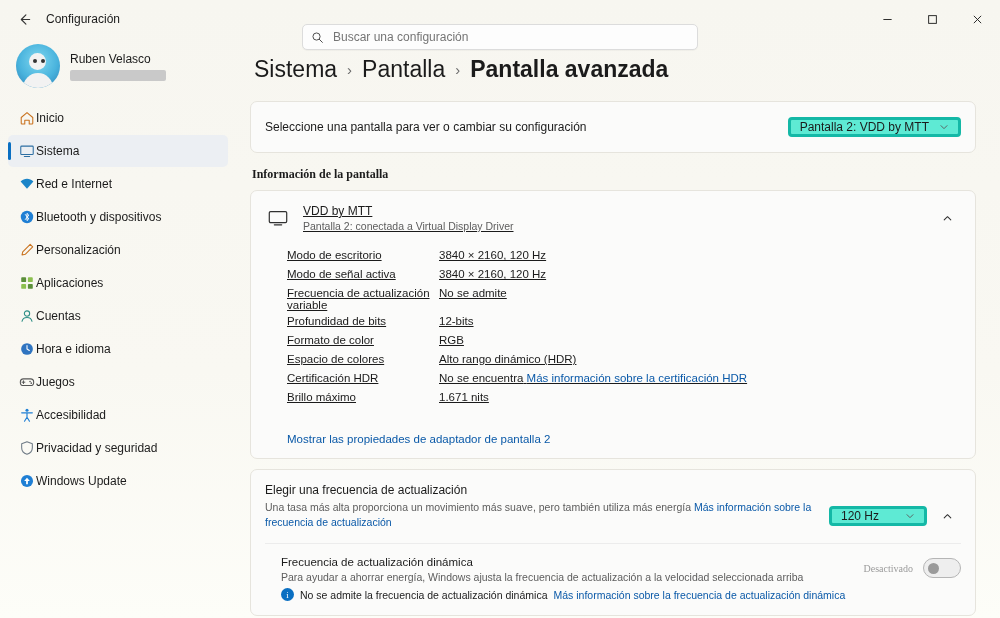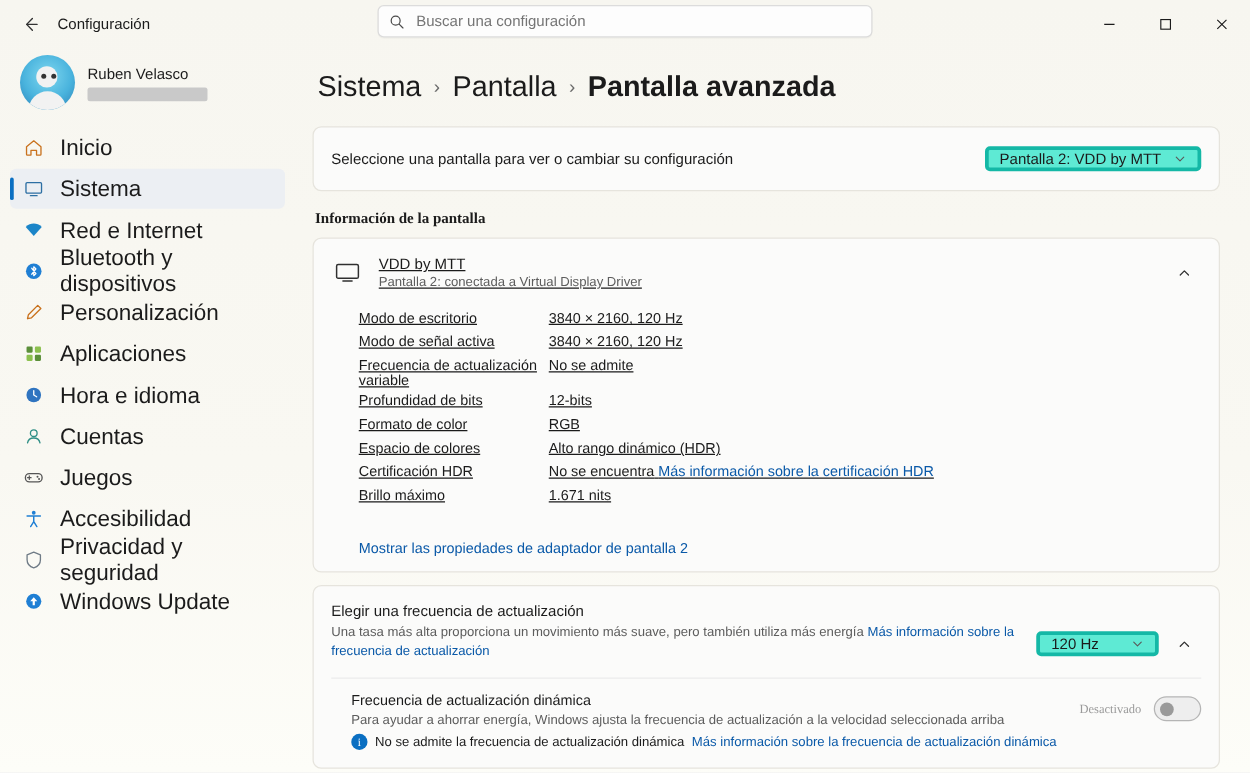--- a/index.html
+++ b/index.html
@@ -27,21 +27,21 @@
   .back-btn {
     width:32px; height:32px; margin-left:8px;
     display:flex; align-items:center; justify-content:center;
     border-radius:5px; color:#444; font-size:15px;
   }
   .app-title {
     font-size:12px; color:#1b1b1b; margin-left:6px;
   }
   .searchbox {
     position:absolute; left:50%; transform:translateX(-50%);
-    top:4px;
+    top:24px;
     width:396px; height:26px;
     background:#fdfdfd;
     border:1px solid #dcdcdc;
     border-radius:5px;
     display:flex; align-items:center;
     padding:0 8px;
     box-shadow:0 1px 0 rgba(0,0,0,.03);
   }
   .searchbox .s-icon { color:#4a4a4a; font-size:12px; margin-right:7px; display:flex; }
   .searchbox input {
@@ -83,23 +83,23 @@
   .avatar .eye { position:absolute; width:4px; height:4px; border-radius:50%; background:#333; top:15px; }
   .avatar .eye.l { left:17px; } .avatar .eye.r { left:25px; }
   .profile-text { display:flex; flex-direction:column; gap:4px; }
   .profile-name { font-size:12px; color:#1b1b1b; }
   .profile-mail {
     width:96px; height:11px; border-radius:2px;
     background:#c9c9c9;
   }
   .nav { display:flex; flex-direction:column; gap:1px; }
   .nav-item {
-    height:32px; display:flex; align-items:center; gap:12px;
+    height:32px; display:flex; align-items:center; 
     padding:0 10px; border-radius:5px; position:relative;
-    font-size:18px; color:#1b1b1b;
+    font-size:12px; color:#1b1b1b;
   }
   .nav-item.selected { background:#eceff3; }
   .nav-item.selected::before {
     content:""; position:absolute; left:0; top:7px;
     width:3px; height:18px; border-radius:2px; background:#0a6fc2;
   }
   .nav-ico {
     width:18px; height:18px; flex:0 0 18px;
     display:flex; align-items:center; justify-content:center;
   }
@@ -319,35 +319,35 @@
               <rect x="2.5" y="10" width="5.5" height="5.5" rx="1" fill="#8cc04f"></rect>
               <rect x="10" y="10" width="5.5" height="5.5" rx="1" fill="#5b8f3a"></rect>
             </svg>
           </span>
           <span>Aplicaciones</span>
         </div>
 
         <div class="nav-item">
           <span class="nav-ico">
             <svg width="16" height="16" viewBox="0 0 18 18">
+              <circle cx="9" cy="6.2" r="3" fill="none" stroke="#2f8f86" stroke-width="1.2"></circle>
+              <path d="M3.4 15c.6-3 3-4.4 5.6-4.4S14 12 14.6 15" fill="none" stroke="#2f8f86" stroke-width="1.2" stroke-linecap="round"></path>
+            </svg>
+          </span>
+          <span>Cuentas</span>
+        </div>
+
+        <div class="nav-item">
+          <span class="nav-ico">
+            <svg width="16" height="16" viewBox="0 0 18 18">
               <circle cx="9" cy="9" r="6.6" fill="#2f74c0"></circle>
               <path d="M9 5.2V9l2.6 1.6" fill="none" stroke="#fff" stroke-width="1.2" stroke-linecap="round"></path>
             </svg>
           </span>
           <span>Hora e idioma</span>
-        </div>
-
-        <div class="nav-item">
-          <span class="nav-ico">
-            <svg width="16" height="16" viewBox="0 0 18 18">
-              <circle cx="9" cy="6.2" r="3" fill="none" stroke="#2f8f86" stroke-width="1.2"></circle>
-              <path d="M3.4 15c.6-3 3-4.4 5.6-4.4S14 12 14.6 15" fill="none" stroke="#2f8f86" stroke-width="1.2" stroke-linecap="round"></path>
-            </svg>
-          </span>
-          <span>Cuentas</span>
         </div>
 
         <div class="nav-item">
           <span class="nav-ico">
             <svg width="16" height="16" viewBox="0 0 18 18">
               <rect x="1.5" y="5.5" width="15" height="7.5" rx="3.5" fill="none" stroke="#555" stroke-width="1.2"></rect>
               <path d="M5 7.6v3.2M3.4 9.2h3.2" stroke="#555" stroke-width="1.1" stroke-linecap="round"></path>
               <circle cx="12.4" cy="8.4" r=".9" fill="#555"></circle>
               <circle cx="13.8" cy="10.3" r=".9" fill="#555"></circle>
             </svg>

